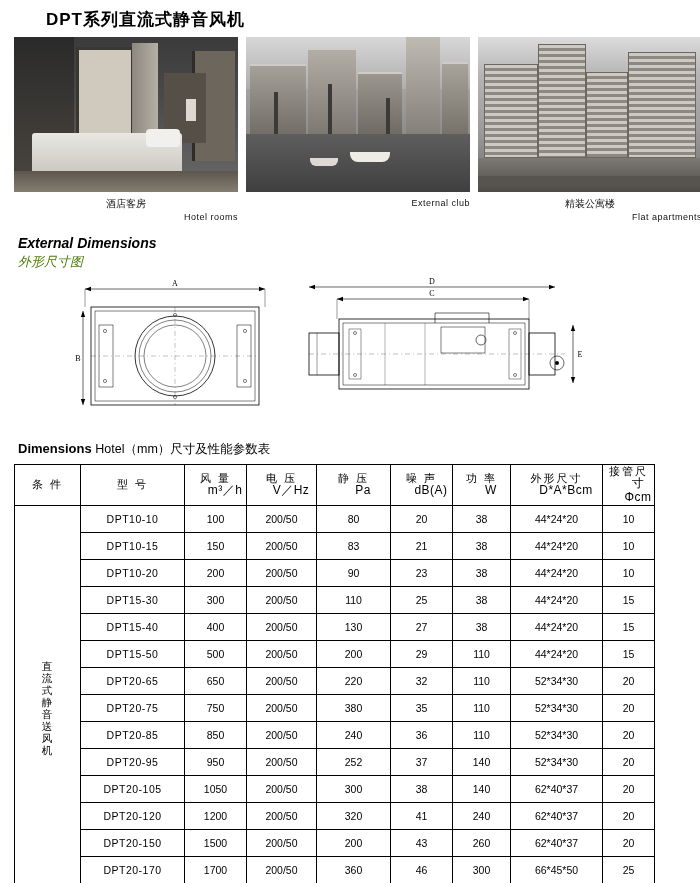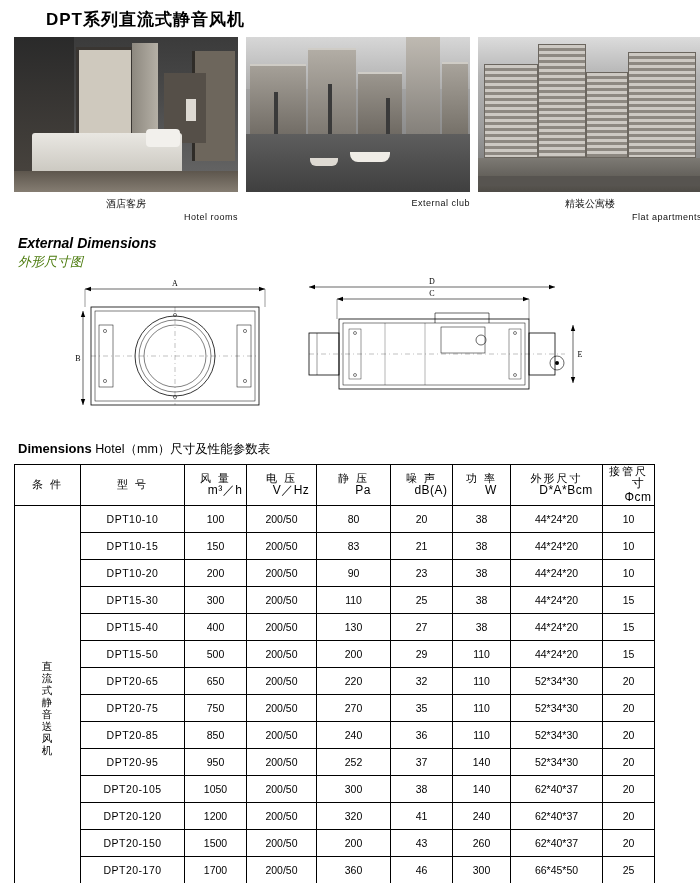--- a/index.html
+++ b/index.html
@@ -491,21 +491,21 @@
           <td>220</td>
           <td>32</td>
           <td>110</td>
           <td>52*34*30</td>
           <td>20</td>
         </tr>
         <tr>
           <td class="model">DPT20-75</td>
           <td>750</td>
           <td>200/50</td>
-          <td>270</td>
+          <td>380</td>
           <td>35</td>
           <td>110</td>
           <td>52*34*30</td>
           <td>20</td>
         </tr>
         <tr>
           <td class="model">DPT20-85</td>
           <td>850</td>
           <td>200/50</td>
           <td>240</td>

